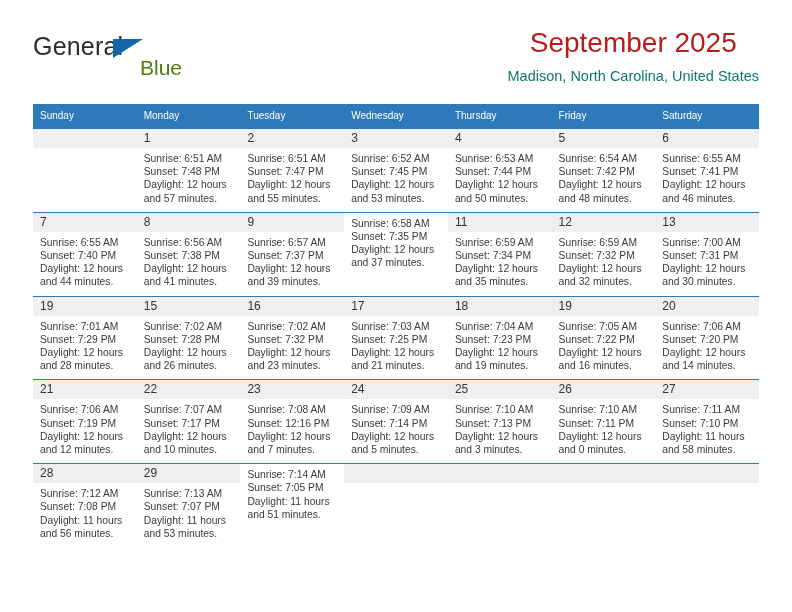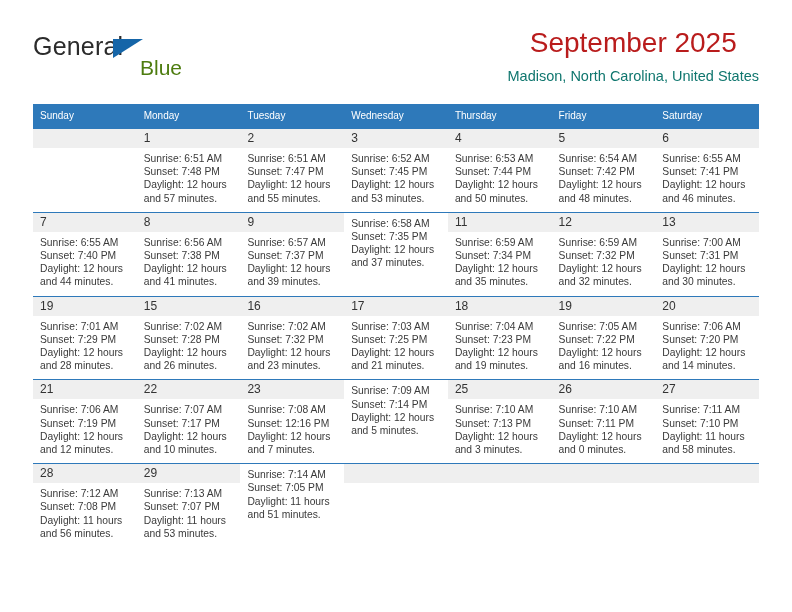--- a/index.html
+++ b/index.html
@@ -385,20 +385,21 @@
           <div class="day">
             <div class="day-num-band">23</div>
             <div class="day-lines">
               <div class="day-line">Sunrise: 7:08 AM</div>
               <div class="day-line">Sunset: 12:16 PM</div>
               <div class="day-line">Daylight: 12 hours</div>
               <div class="day-line">and 7 minutes.</div>
             </div>
           </div>
           <div class="day">
+            <div class="day-num-band">24</div>
             <div class="day-lines">
               <div class="day-line">Sunrise: 7:09 AM</div>
               <div class="day-line">Sunset: 7:14 PM</div>
               <div class="day-line">Daylight: 12 hours</div>
               <div class="day-line">and 5 minutes.</div>
             </div>
           </div>
           <div class="day">
             <div class="day-num-band">25</div>
             <div class="day-lines">

